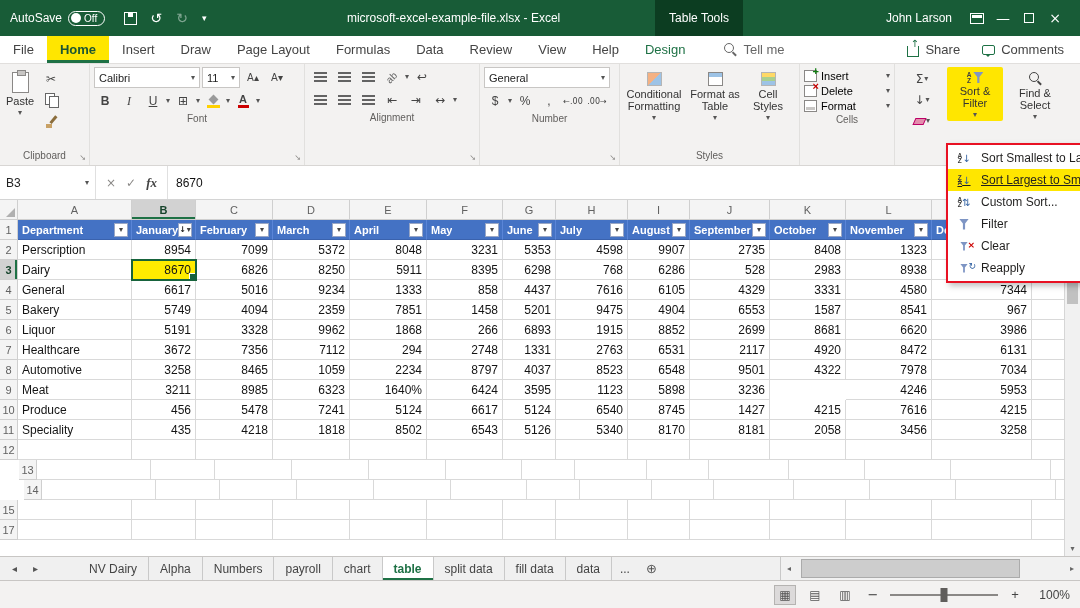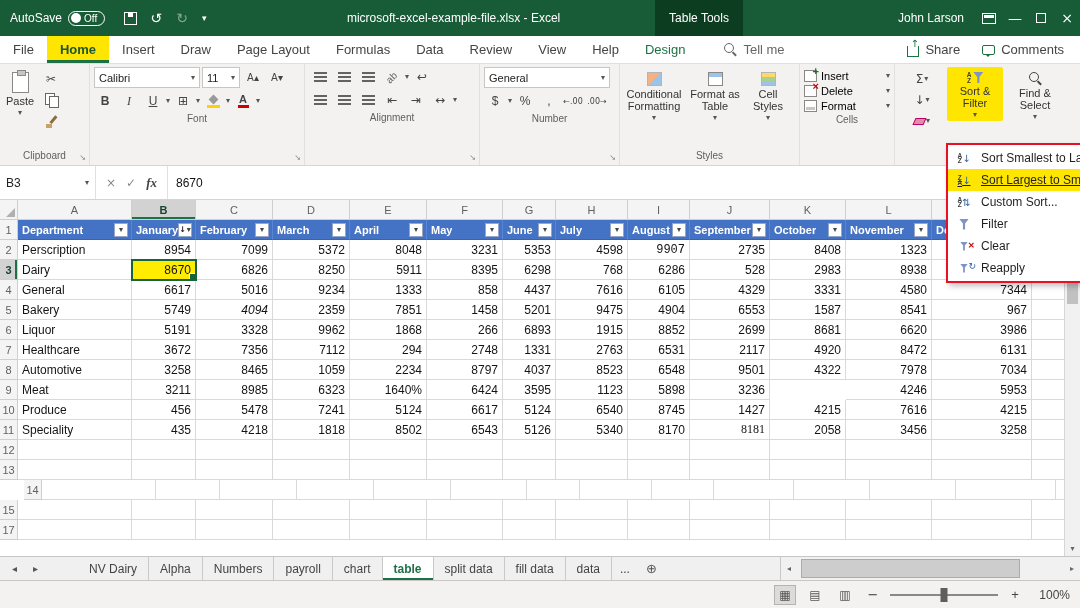--- a/index.html
+++ b/index.html
@@ -18,21 +18,21 @@
 
 .titlebar{height:36px;background:var(--green);display:flex;align-items:center;color:#fff;padding-left:10px;position:relative}
 .autosave{display:flex;align-items:center;gap:6px;font-size:12px}
 .pill{display:flex;align-items:center;gap:3px;border:1px solid #fff;border-radius:9px;padding:1px 7px 1px 2px;font-size:10px}
 .pill .dot{width:10px;height:10px;border-radius:50%;background:#fff;display:inline-block}
 .tbbtn{display:inline-flex;align-items:center;justify-content:center;min-width:22px;height:24px;font-size:14px;color:#fff;cursor:default}
 .tbbtn.small{font-size:9px;min-width:14px}
 .tbleft{display:flex;align-items:center;gap:4px;margin-left:14px}
 .tbtitle{position:absolute;left:42%;transform:translateX(-50%);font-size:12px;white-space:nowrap}
 .tools{position:absolute;left:655px;top:0;bottom:0;width:88px;background:var(--tools);display:flex;align-items:center;justify-content:center;font-size:12px}
-.tbright{margin-left:auto;display:flex;align-items:center;gap:14px;padding-right:2px;font-size:12px}
+.tbright{margin-left:auto;display:flex;align-items:center;gap:14px;padding-right:14px;font-size:12px}
 .winbtns{display:flex;align-items:center;gap:4px}
 .ic-floppy{width:13px;height:13px;border:1.5px solid #fff;position:relative;display:inline-block}
 .ic-floppy::before{content:"";position:absolute;top:0;left:3px;width:5px;height:4px;background:#fff}
 .ic-square{width:10px;height:10px;border:1.5px solid #fff;display:inline-block}
 .ic-ribbonopt{width:14px;height:11px;border:1.5px solid #fff;position:relative;display:inline-block}
 .ic-ribbonopt::before{content:"";position:absolute;left:1px;right:1px;top:1px;height:3px;background:#fff}
 
 
 .tabrow{height:28px;background:#fff;display:flex;align-items:stretch;border-bottom:1px solid #e1dfdd}
 .rtabs{display:flex;align-items:stretch}
@@ -539,21 +539,21 @@
         <div class="grow" style="height: 20px;">
           <div class="gc hdr" style="width: 18px;">2</div>
           <div class="gc dcell txt" style="width: 114px;">Perscription</div>
           <div class="gc dcell num" style="width: 64px;">8954</div>
           <div class="gc dcell num" style="width: 77px;">7099</div>
           <div class="gc dcell num" style="width: 77px;">5372</div>
           <div class="gc dcell num" style="width: 77px;">8048</div>
           <div class="gc dcell num" style="width: 76px;">3231</div>
           <div class="gc dcell num" style="width: 53px;">5353</div>
           <div class="gc dcell num" style="width: 72px;">4598</div>
-          <div class="gc dcell num" style="width: 62px; font-family: Liberation Mono, monospace;">9907</div>
+          <div class="gc dcell num" style="width: 62px;">9907</div>
           <div class="gc dcell num" style="width: 80px;">2735</div>
           <div class="gc dcell num" style="width: 76px;">8408</div>
           <div class="gc dcell num" style="width: 86px;">1323</div>
           <div class="gc dcell num" style="width: 100px;"></div>
           <div class="gc dcell" style="width: 34px;"></div>
         </div>
         <div class="grow" style="height: 20px;">
           <div class="gc hdr selrow" style="width: 18px;">3</div>
           <div class="gc dcell txt" style="width: 114px;">Dairy</div>
           <div class="gc dcell num selcell" style="width: 64px;">8670</div>
@@ -584,21 +584,21 @@
           <div class="gc dcell num" style="width: 80px;">4329</div>
           <div class="gc dcell num" style="width: 76px;">3331</div>
           <div class="gc dcell num" style="width: 86px;">4580</div>
           <div class="gc dcell num" style="width: 100px;">7344</div>
           <div class="gc dcell" style="width: 34px;"></div>
         </div>
         <div class="grow" style="height: 20px;">
           <div class="gc hdr" style="width: 18px;">5</div>
           <div class="gc dcell txt" style="width: 114px;">Bakery</div>
           <div class="gc dcell num" style="width: 64px;">5749</div>
-          <div class="gc dcell num" style="width: 77px; font-style: italic;">4094</div>
+          <div class="gc dcell num" style="width: 77px;">4094</div>
           <div class="gc dcell num" style="width: 77px;">2359</div>
           <div class="gc dcell num" style="width: 77px;">7851</div>
           <div class="gc dcell num" style="width: 76px;">1458</div>
           <div class="gc dcell num" style="width: 53px;">5201</div>
           <div class="gc dcell num" style="width: 72px;">9475</div>
           <div class="gc dcell num" style="width: 62px;">4904</div>
           <div class="gc dcell num" style="width: 80px;">6553</div>
           <div class="gc dcell num" style="width: 76px;">1587</div>
           <div class="gc dcell num" style="width: 86px;">8541</div>
           <div class="gc dcell num" style="width: 100px;">967</div>
@@ -693,21 +693,21 @@
           <div class="gc hdr" style="width: 18px;">11</div>
           <div class="gc dcell txt" style="width: 114px;">Speciality</div>
           <div class="gc dcell num" style="width: 64px;">435</div>
           <div class="gc dcell num" style="width: 77px;">4218</div>
           <div class="gc dcell num" style="width: 77px;">1818</div>
           <div class="gc dcell num" style="width: 77px;">8502</div>
           <div class="gc dcell num" style="width: 76px;">6543</div>
           <div class="gc dcell num" style="width: 53px;">5126</div>
           <div class="gc dcell num" style="width: 72px;">5340</div>
           <div class="gc dcell num" style="width: 62px;">8170</div>
-          <div class="gc dcell num" style="width: 80px; font-family: Liberation Serif, serif;">8181</div>
+          <div class="gc dcell num" style="width: 80px;">8181</div>
           <div class="gc dcell num" style="width: 76px;">2058</div>
           <div class="gc dcell num" style="width: 86px;">3456</div>
           <div class="gc dcell num" style="width: 100px;">3258</div>
           <div class="gc dcell" style="width: 34px;"></div>
         </div>
         <div class="grow" style="height: 20px;">
           <div class="gc hdr" style="width: 18px;">12</div>
           <div class="gc ecell" style="width: 114px;"></div>
           <div class="gc ecell" style="width: 64px;"></div>
           <div class="gc ecell" style="width: 77px;"></div>
@@ -716,21 +716,21 @@
           <div class="gc ecell" style="width: 76px;"></div>
           <div class="gc ecell" style="width: 53px;"></div>
           <div class="gc ecell" style="width: 72px;"></div>
           <div class="gc ecell" style="width: 62px;"></div>
           <div class="gc ecell" style="width: 80px;"></div>
           <div class="gc ecell" style="width: 76px;"></div>
           <div class="gc ecell" style="width: 86px;"></div>
           <div class="gc ecell" style="width: 100px;"></div>
           <div class="gc ecell" style="width: 34px;"></div>
         </div>
-        <div class="grow" style="height: 20px;">
+        <div class="grow" style="height: 20px; padding-left: 19px;">
           <div class="gc hdr" style="width: 18px;">13</div>
           <div class="gc ecell" style="width: 114px;"></div>
           <div class="gc ecell" style="width: 64px;"></div>
           <div class="gc ecell" style="width: 77px;"></div>
           <div class="gc ecell" style="width: 77px;"></div>
           <div class="gc ecell" style="width: 77px;"></div>
           <div class="gc ecell" style="width: 76px;"></div>
           <div class="gc ecell" style="width: 53px;"></div>
           <div class="gc ecell" style="width: 72px;"></div>
           <div class="gc ecell" style="width: 62px;"></div>

